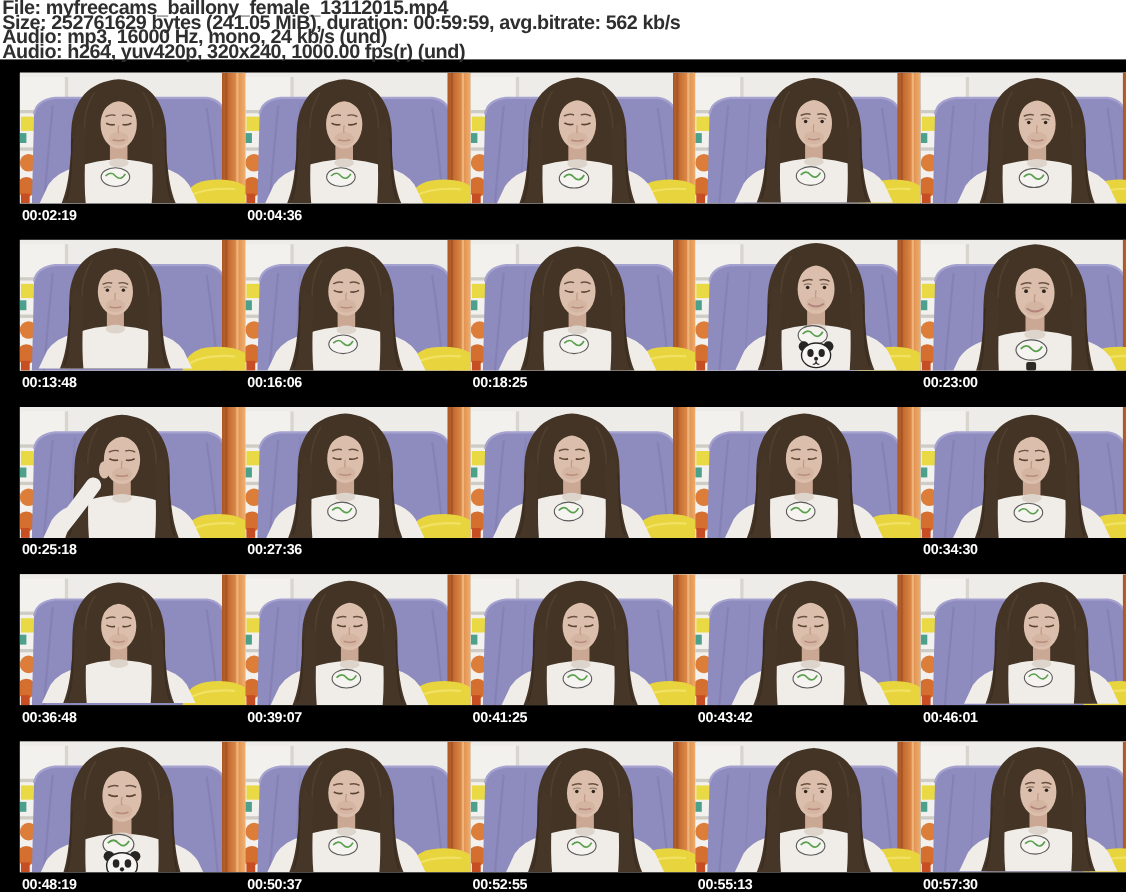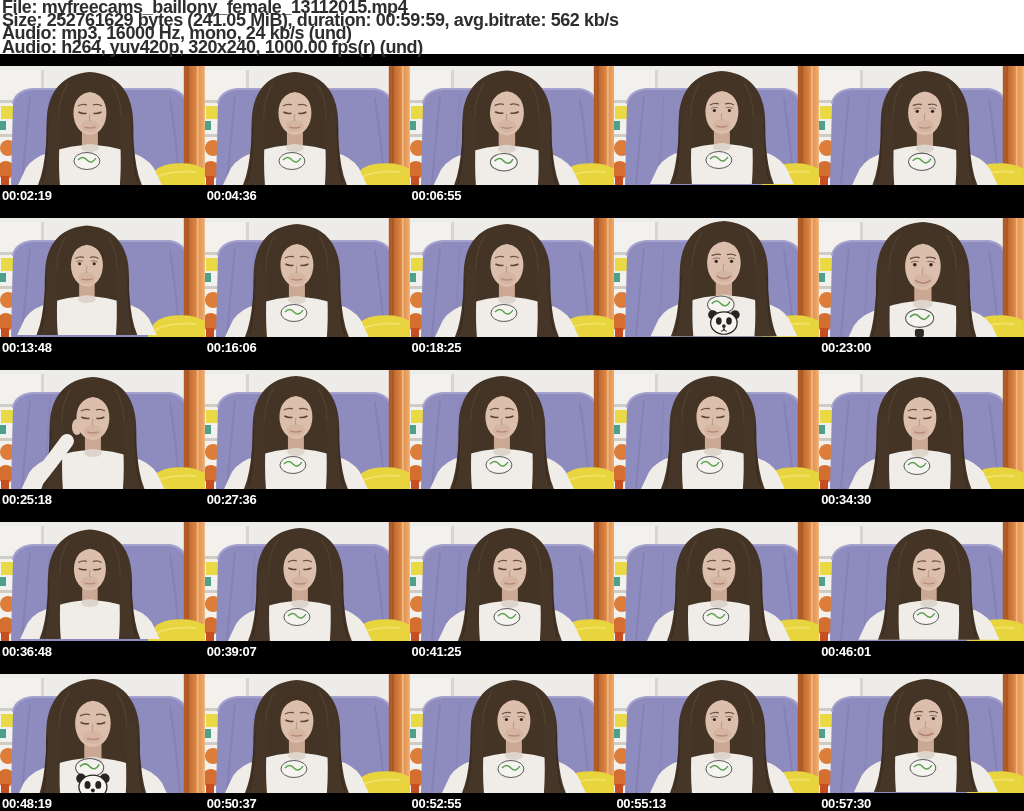--- a/index.html
+++ b/index.html
@@ -15,21 +15,21 @@
     color:#2e2e2e; letter-spacing:-0.4px; white-space:nowrap;
   }
 
   .grid {
     margin-top:12px;
     display:grid;
     grid-template-columns:repeat(5, 204.8px);
     grid-auto-rows:152px;
     width:1024px;
   }
-  .cell { width:181px; height:152px; }
+  .cell { width:181px; height:152px;padding-left:18px; }
   .thumb { width:204.8px; height:119px; overflow:hidden; background:#e9e6e1; }
   .thumb svg { display:block; width:100%; height:100%; filter:blur(.5px) saturate(.95); }
   .ts {
     height:33px; padding:4px 0 0 2px;
     color:#ffffff; font-size:13px; font-weight:bold;
     letter-spacing:-0.3px; line-height:1; white-space:nowrap;
   }
 </style>
 </head>
 <body>
@@ -230,21 +230,20 @@
          <path d="M88,94 q5,-5 9,0 q5,5 9,-2" stroke="#57a14b" stroke-width="1.5" fill="none"></path>
 
         <path d="M62,44 C54,70 58,95 48,119 L70,119 C68,96 70,72 70,52 Z" fill="#473626"></path>
         <path d="M138,44 C146,70 142,95 152,119 L130,119 C132,96 130,72 130,52 Z" fill="#473626"></path>
         <path d="M58,60 C56,80 58,100 52,116 M142,60 C144,80 142,100 148,116" stroke="#2f2317" stroke-width="1.5" fill="none" opacity="0.5"></path>
 
       </g>
 
     </svg>
         </div>
-        <div class="ts">00:06:55</div>
       </div>
       <div class="cell">
         <div class="thumb">
           <svg viewBox="0 0 205 119" preserveAspectRatio="none" xmlns="http://www.w3.org/2000/svg">
       <defs>
         <linearGradient id="curt3" x1="0" y1="0" x2="1" y2="0">
           <stop offset="0" stop-color="#b05420"></stop>
           <stop offset="0.5" stop-color="#d97f3c"></stop>
           <stop offset="1" stop-color="#f3ac67"></stop>
         </linearGradient>
@@ -1212,20 +1211,21 @@
          <path d="M88,94 q5,-5 9,0 q5,5 9,-2" stroke="#57a14b" stroke-width="1.5" fill="none"></path>
 
         <path d="M62,44 C54,70 58,95 48,119 L70,119 C68,96 70,72 70,52 Z" fill="#473626"></path>
         <path d="M138,44 C146,70 142,95 152,119 L130,119 C132,96 130,72 130,52 Z" fill="#473626"></path>
         <path d="M58,60 C56,80 58,100 52,116 M142,60 C144,80 142,100 148,116" stroke="#2f2317" stroke-width="1.5" fill="none" opacity="0.5"></path>
 
       </g>
 
     </svg>
         </div>
+        <div class="ts">00:43:42</div>
       </div>
       <div class="cell">
         <div class="thumb">
           <svg viewBox="0 0 205 119" preserveAspectRatio="none" xmlns="http://www.w3.org/2000/svg">
       <defs>
         <linearGradient id="curt19" x1="0" y1="0" x2="1" y2="0">
           <stop offset="0" stop-color="#b05420"></stop>
           <stop offset="0.5" stop-color="#d97f3c"></stop>
           <stop offset="1" stop-color="#f3ac67"></stop>
         </linearGradient>

